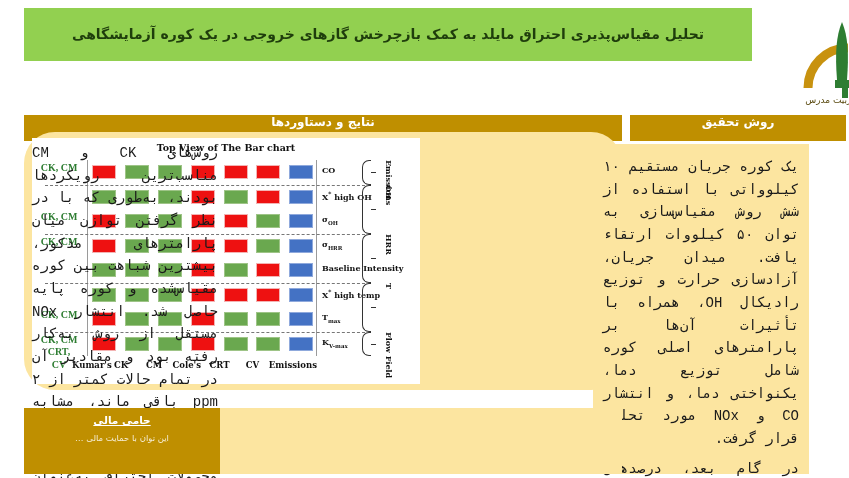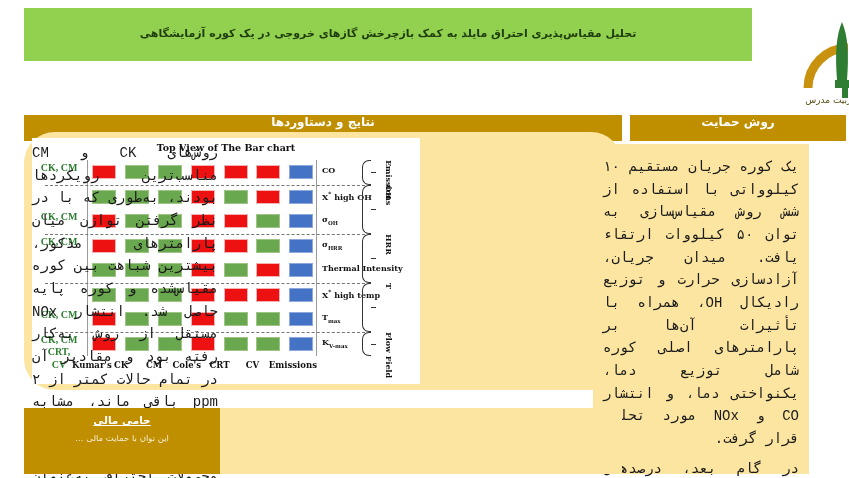--- a/index.html
+++ b/index.html
@@ -8,21 +8,21 @@
     font-family:"DejaVu Sans","Liberation Sans",sans-serif;
   }
   
   .header{position:absolute;left:0;top:0;width:849px;height:108px;}
   .title-bar{
     position:absolute;left:24px;top:8px;width:728px;height:53px;
     background:#92d050;display:flex;align-items:center;justify-content:center;
     text-align:center;padding:0 8px;box-sizing:border-box;
   }
   .title-bar .t{
-    font-size:11px;font-weight:bold;color:#1f3d0c;line-height:1.5;
+    font-size:14px;font-weight:bold;color:#1f3d0c;line-height:1.5;
     font-family:"DejaVu Sans","Liberation Sans",sans-serif;
   }
   .author-bar{
     position:absolute;left:24px;top:62px;width:728px;height:41px;
     background:#375623;display:flex;align-items:center;justify-content:center;
   }
   .author-bar .a{font-size:10.5px;color:#eaf3e2;letter-spacing:.2px;}
   .logo{position:absolute;left:758px;top:2px;width:88px;height:104px;margin-left:44px;}
 
   
@@ -143,21 +143,21 @@
       <text x="44" y="101" font-size="9" fill="#5a4a10" text-anchor="middle" font-family="DejaVu Sans, sans-serif">دانشگاه تربیت مدرس</text>
     </svg>
   </div>
 </div>
 
 <div class="sec-bar" id="bar-results">
   <span class="lbl">نتایج و دستاوردها</span>
 </div>
 
 <div class="sec-bar" id="bar-method">
-  <span class="lbl">روش حمایت</span>
+  <span class="lbl">روش تحقیق</span>
 </div>
 
 <div class="panel" id="panel-results">
 
   <div class="chart-card">
     <div class="chart-title">Top View of The Bar chart</div>
 
     <div class="grid-wrap">
       <div class="plot" id="plot-area">
           <div class="cellrow" style="top: 0px;">
@@ -231,21 +231,21 @@
             <div class="cell green"></div>
             <div class="cell green"></div>
             <div class="cell blue"></div>
           </div>
         </div>
       <div id="row-labels">
           <div class="rowlabel" style="top: 9px;">CO</div>
           <div class="rowlabel" style="top: 33.5px;">X<sup>*</sup> high OH</div>
           <div class="rowlabel" style="top: 58px;">σ<sub>OH</sub></div>
           <div class="rowlabel" style="top: 82.5px;">σ<sub>HRR</sub></div>
-          <div class="rowlabel" style="top: 107px;">Thermal Intensity</div>
+          <div class="rowlabel" style="top: 107px;">Baseline Intensity</div>
           <div class="rowlabel" style="top: 131.5px;">X<sup>*</sup> high temp</div>
           <div class="rowlabel" style="top: 156px;">T<sub>max</sub></div>
           <div class="rowlabel" style="top: 180.5px;">K<sub>V-max</sub></div>
         </div>
       <div id="left-labels">
           <div class="leftlabel" style="top: 6px;">CK, CM</div>
           <div class="leftlabel" style="top: 55px;">CK, CM</div>
           <div class="leftlabel" style="top: 79.5px;">CK, CM</div>
           <div class="leftlabel" style="top: 153px;">CK, CM</div>
           <div class="leftlabel" style="top: 177.5px;">CK, CM<br>CRT,<br>CV</div>

